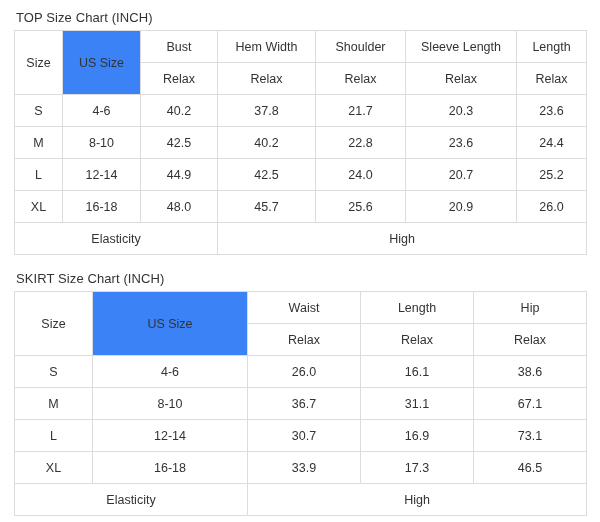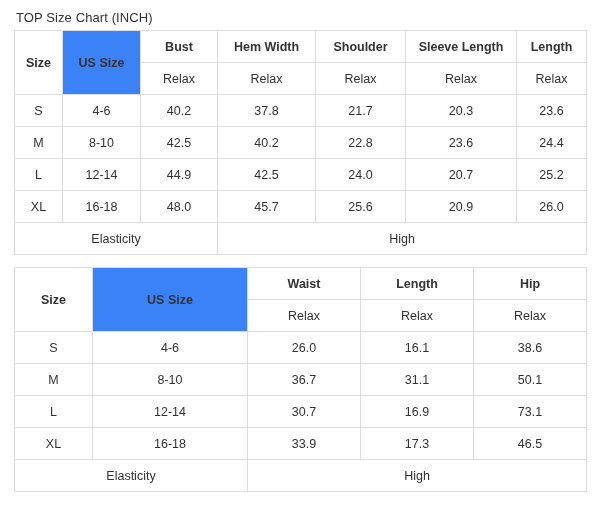--- a/index.html
+++ b/index.html
@@ -41,21 +41,21 @@
     color: #333333;
     padding: 0;
     height: 31px;
   }
   td.dark {
     background: #3b82f6;
     color: #ffffff;
     border-color: #4a4a4a;
   }
   td.hdr {
-    font-weight: bold;
+    font-weight: normal;
     color: #333333;
   }
   td.relax {
     color: #444444;
     margin-top: 24px;
   }
   .spacer {
     height: 12px;
   }
   .tbl-wrap {
@@ -138,20 +138,21 @@
       <tr>
         <td colspan="3">Elasticity</td>
         <td colspan="4">High</td>
       </tr>
     </tbody>
   </table>
   </div>
 
   <div class="spacer"></div>
 
+  <div class="chart-title">SKIRT Size Chart (INCH)</div>
 
   <div class="tbl-wrap">
   <table class="size-table">
     <colgroup>
       <col style="width:78px">
       <col style="width:155px">
       <col style="width:113px">
       <col style="width:113px">
       <col style="width:113px">
     </colgroup>
@@ -174,21 +175,21 @@
         <td>4-6</td>
         <td>26.0</td>
         <td>16.1</td>
         <td>38.6</td>
       </tr>
       <tr>
         <td>M</td>
         <td>8-10</td>
         <td>36.7</td>
         <td>31.1</td>
-        <td>50.1</td>
+        <td>67.1</td>
       </tr>
       <tr>
         <td>L</td>
         <td>12-14</td>
         <td>30.7</td>
         <td>16.9</td>
         <td>73.1</td>
       </tr>
       <tr>
         <td>XL</td>

